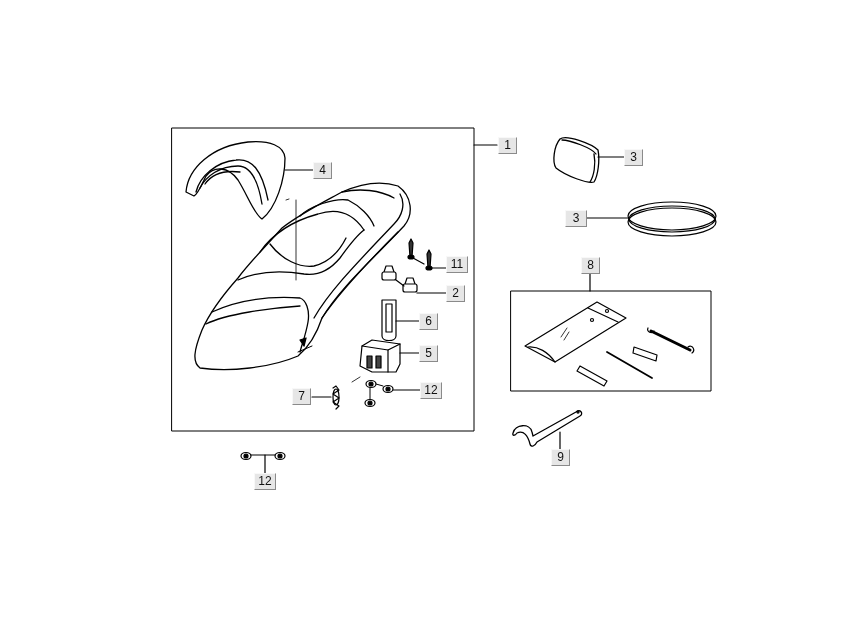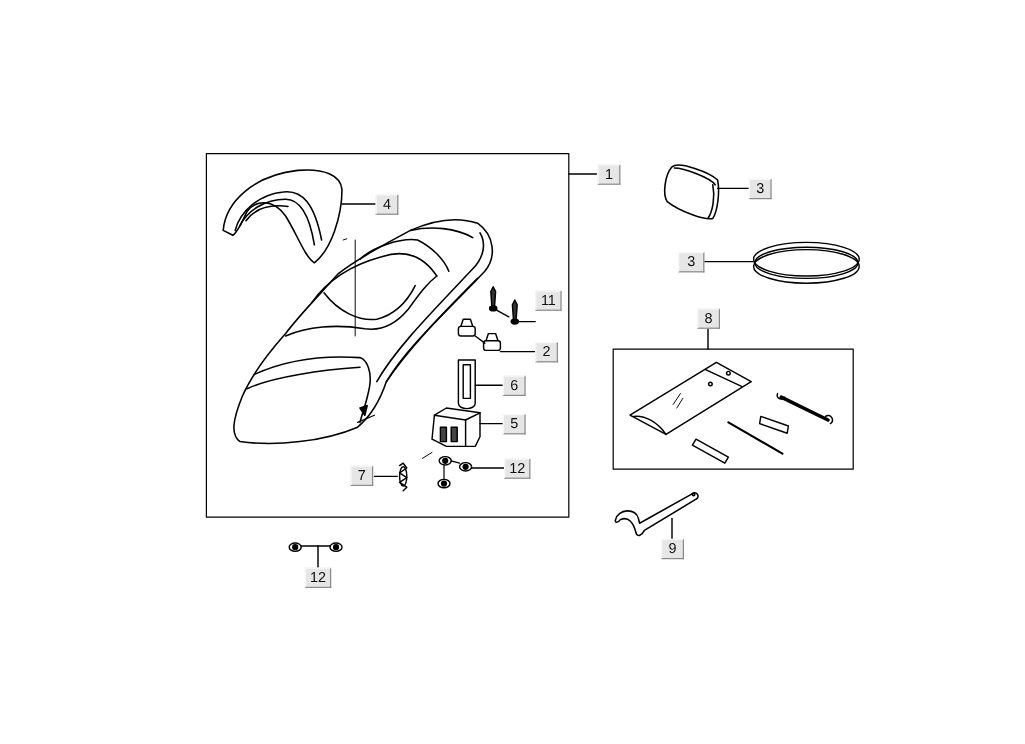--- a/index.html
+++ b/index.html
@@ -155,15 +155,15 @@
 <div class="callout" style="left:498px;top:137px;">1</div>
 <div class="callout" style="left:446px;top:285px;">2</div>
 <div class="callout" style="left:624px;top:149px;">3</div>
 <div class="callout" style="left:313px;top:162px;">4</div>
 <div class="callout" style="left:419px;top:345px;">5</div>
 <div class="callout" style="left:419px;top:313px;">6</div>
 <div class="callout" style="left:292px;top:388px;">7</div>
 <div class="callout" style="left:581px;top:257px;">8</div>
 <div class="callout" style="left:551px;top:449px;">9</div>
 <div class="callout wide" style="left:565px;top:210px;">3</div>
-<div class="callout wide" style="left:446px;top:242px;">11</div>
+<div class="callout wide" style="left:446px;top:256px;">11</div>
 <div class="callout wide" style="left:420px;top:382px;">12</div>
 <div class="callout wide" style="left:254px;top:473px;">12</div>
 
 </body></html>

